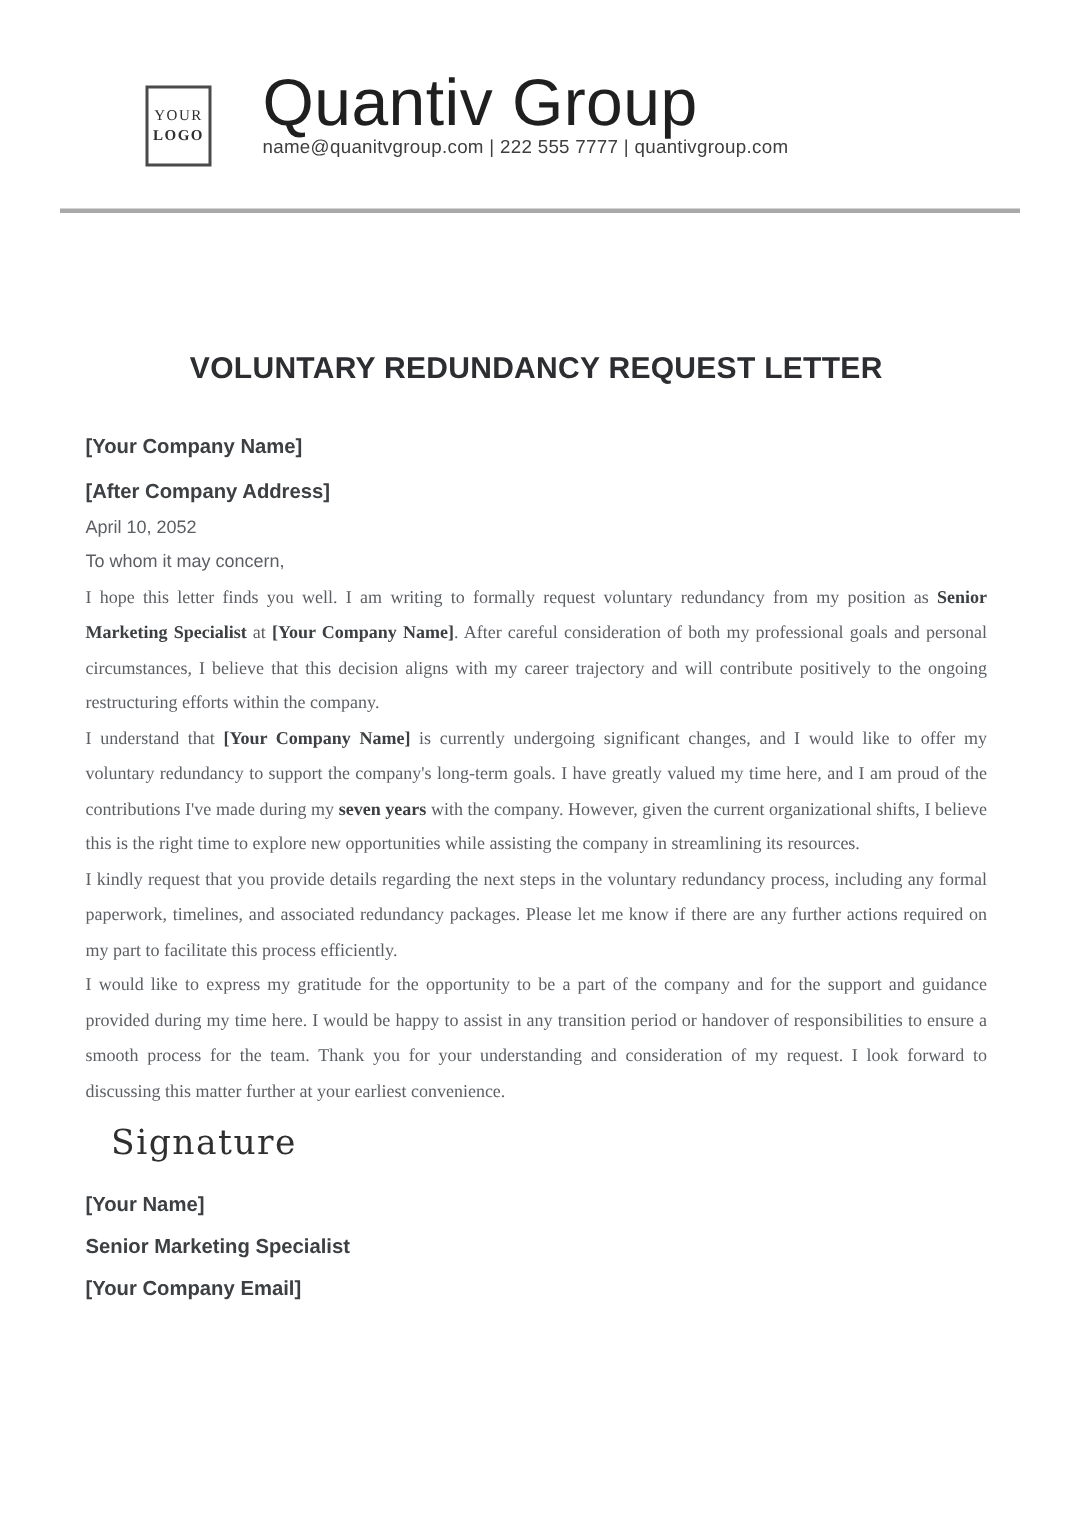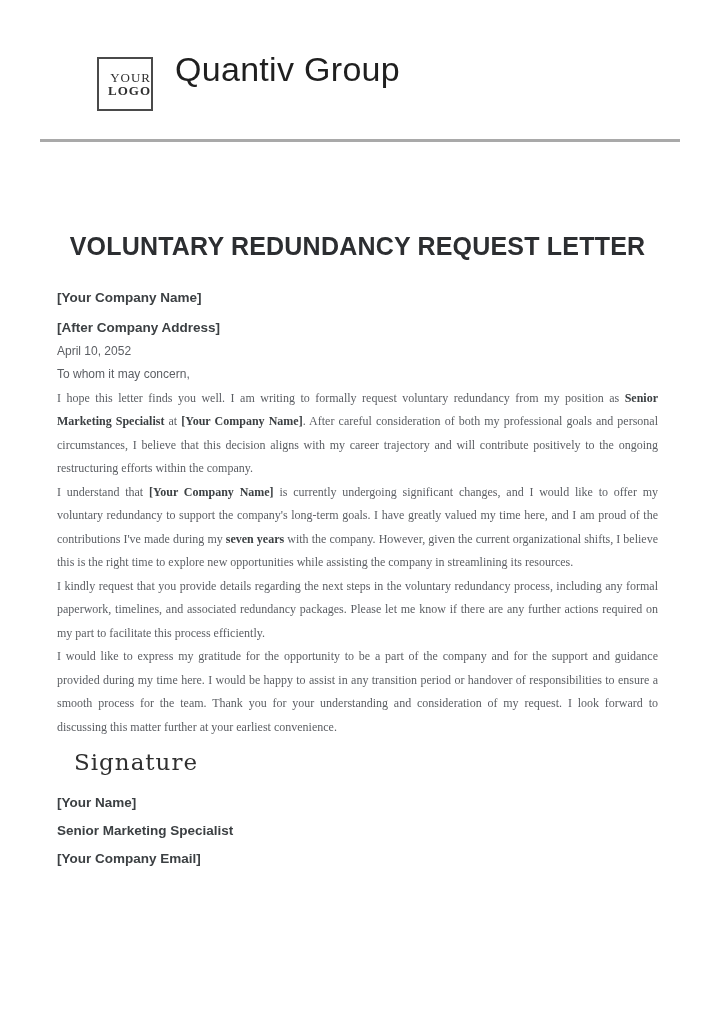--- a/index.html
+++ b/index.html
@@ -14,44 +14,44 @@
   .page{
     position:relative;
     width:720px;height:1019px;
     background:#ffffff;
     overflow:hidden;
     font-family:"Liberation Sans",sans-serif;
   }
   
   .logo-box{
     position:absolute;left:97px;top:57px;
-    width:56px;height:54px;
+    width:44px;height:54px;
     border:2px solid #4a4a4a;
-    display:flex;flex-direction:column;align-items:flex-end;justify-content:center;
+    display:flex;flex-direction:column;align-items:center;justify-content:center;
     font-family:"Liberation Serif",serif;
-    color:#2f2f2f;line-height:13px;font-size:13px;letter-spacing:1px;
+    color:#2f2f2f;line-height:13px;font-size:10px;letter-spacing:1px;
   }
   .logo-line2{font-weight:700;}
   .brand{position:absolute;left:175px;top:49px;}
   .brand-name{
-    font-size:34px;line-height:40px;font-weight:500;
+    font-size:44px;line-height:40px;font-weight:500;
     color:var(--brand-color);letter-spacing:.3px;
   }
   .brand-contact{
     margin-top:2px;font-size:12.5px;color:#3e3e3e;letter-spacing:.2px;
   }
   .divider{
     position:absolute;left:40px;top:139px;
     width:640px;height:3px;background:var(--divider-color);
   }
   
   .content{position:absolute;left:57px;top:228px;width:601px;color:var(--body-color);}
   .letter-title{
     margin:0 0 22px 0;
-    font-size:25px;line-height:36px;font-weight:700;
+    font-size:20px;line-height:36px;font-weight:700;
     color:var(--title-color);text-align:center;letter-spacing:.2px;
   }
   .company-block{display:flex;flex-direction:column;row-gap:6.5px;}
   .company-line{
     margin:0;font-size:13.5px;line-height:23.5px;font-weight:700;color:var(--bold-color);
   }
   .line,.para{margin:0;font-size:12px;line-height:23.5px;}
   .para{text-align:justify;font-family:Liberation Serif, serif;}
   .b{font-weight:700;color:var(--bold-color);}
   .signature-script{
@@ -69,20 +69,21 @@
 
 <div class="page">
 
   <header>
     <div class="logo-box">
       <span class="logo-line1">YOUR</span>
       <span class="logo-line2">LOGO</span>
     </div>
     <div class="brand">
       <div class="brand-name">Quantiv Group</div>
+      <div class="brand-contact">name@quanitvgroup.com | 222 555 7777 | quantivgroup.com</div>
     </div>
   </header>
 
   <div class="divider"></div>
 
   <main class="content">
     <h1 class="letter-title">VOLUNTARY REDUNDANCY REQUEST LETTER</h1>
 
     <div class="company-block">
       <p class="company-line">[Your Company Name]</p>

